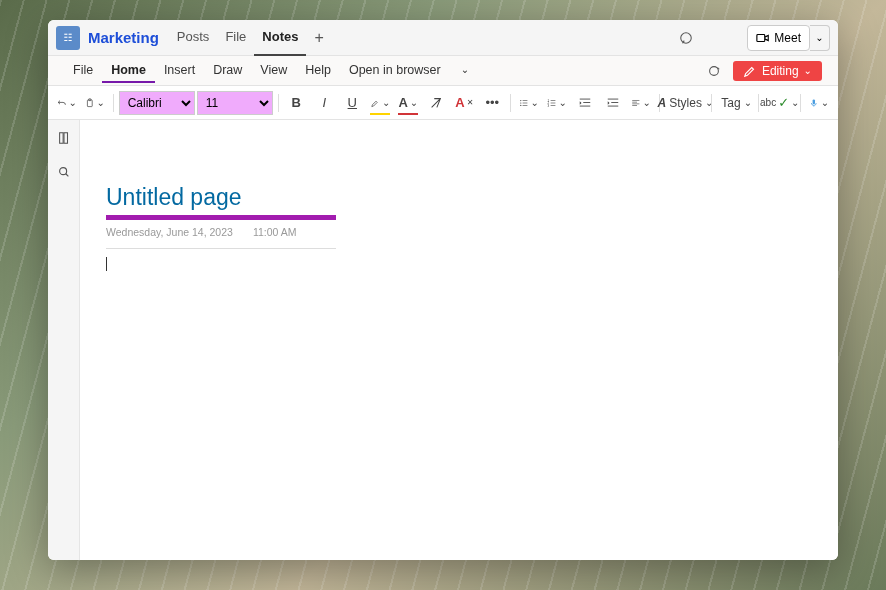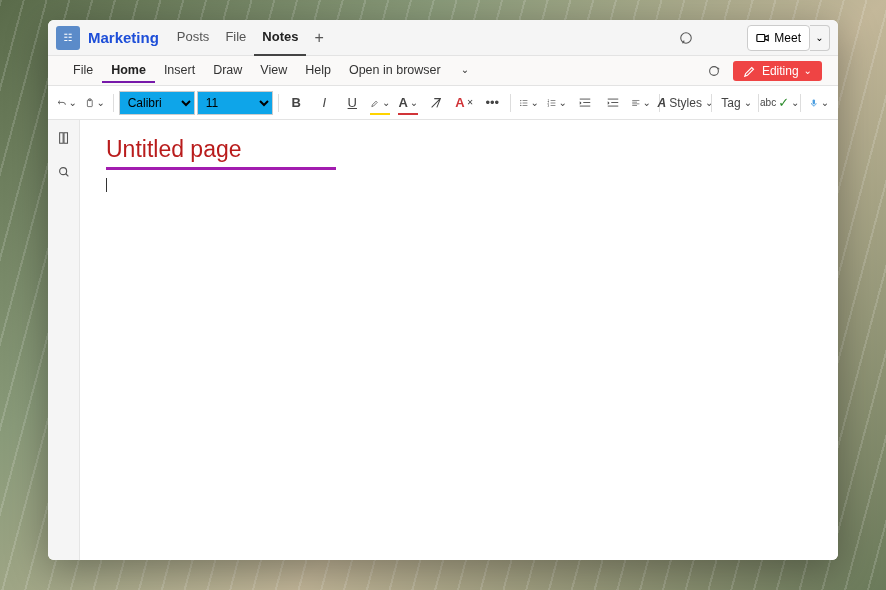--- a/index.html
+++ b/index.html
@@ -17,28 +17,28 @@
 .meet-btn { height:26px; border:1px solid #ccc; border-radius:4px; background:#fff; display:flex; align-items:center; padding:0 8px; font-size:12px; cursor:pointer; gap:4px;margin-left:40px; }
 .chev { width:20px; border:1px solid #ccc; border-left:none; border-radius:0 4px 4px 0; height:26px; display:flex; align-items:center; justify-content:center; cursor:pointer; }
 .menubar { height:30px; background:#faf9f8; border-bottom:1px solid #e3e3e3; display:flex; align-items:center; padding:0 16px; }
 .menu-item { font-size:12.5px; color:#333; padding:4px 9px; cursor:pointer; border-bottom:2px solid transparent; }
 .menu-item.active { font-weight:600; border-bottom-color:#7719aa; color:#222; }
 .menubar-right { margin-left:auto; display:flex; align-items:center; gap:6px; }
 .editing-btn { background:#ef4444; color:#fff; font-size:12px; padding:3px 10px; border-radius:3px; cursor:pointer; display:flex; align-items:center; gap:5px; }
 .toolbar { height:34px; background:#fff; border-bottom:1px solid #e3e3e3; display:flex; align-items:center; padding:0 6px; gap:2px; }
 .tb-btn { height:26px; min-width:26px; display:flex; align-items:center; justify-content:center; font-size:13px; color:#444; cursor:pointer; border-radius:3px; padding:0 3px; gap:2px; }
 .tb-sep { width:1px; height:18px; background:#ddd; margin:0 3px; }
-.font-select { height:24px; border:1px solid #ccc; font-size:12px; padding:0 4px; min-width:76px; background:#0ea5e9; }
+.font-select { height:24px; border:1px solid #ccc; font-size:12px; padding:0 4px; min-width:76px; background:#f0abfc; }
 .size-select { width:32px; }
 .styles-btn { font-size:12px; gap:3px; }
 .content-wrap { flex:1; display:flex; }
 .left-rail { width:32px; background:#f5f5f5; border-right:1px solid #e5e5e5; display:flex; flex-direction:column; align-items:center; padding-top:6px; gap:10px; }
 .rail-icon { width:24px; height:24px; display:flex; align-items:center; justify-content:center; color:#555; cursor:pointer; }
 .page { flex:1; background:#fff; padding:12px 26px; }
-.page-title { font-size:23px; font-weight:400; color:#b91c1c; padding:4px 0; outline:none; width:230px; border-bottom:3px solid #a21caf; }
+.page-title { font-size:23px; font-weight:400; color:#0369a1; padding:4px 0; outline:none; width:230px; border-bottom:5px solid #a21caf;margin-top:48px; }
 .meta { display:flex; gap:20px; font-size:10.5px; color:#999; padding:6px 0 10px; border-bottom:1px solid #ddd; width:230px; }
 .cursor { display:inline-block; width:1px; height:14px; background:#333; margin-top:8px; }
 svg { width:14px; height:14px; }
 .c6 { font-size:10px; line-height:1; }
 .underline-a { position:relative; }
 .underline-a::after { content:''; position:absolute; bottom:1px; left:3px; right:3px; height:2px; }
 .red-u::after { background:#d13438; }
 .yel-u::after { background:#ffd400; }
 </style>
 </head>
@@ -240,17 +240,21 @@
         </div>
       <div class="rail-icon">
           <svg viewBox="0 0 16 16" fill="none" stroke="currentColor" stroke-width="1.3">
             <circle cx="7" cy="7" r="4"></circle>
             <path d="M10 10l3 3"></path>
           </svg>
         </div>
     </div>
     <div class="page">
       <div class="page-title" contenteditable="true" style="">Untitled page</div>
+      <div class="meta">
+        <span>Wednesday, June 14, 2023</span>
+        <span>11:00 AM</span>
+      </div>
       <span class="cursor"></span>
     </div>
   </div>
 
 </div>
 
 </body></html>

